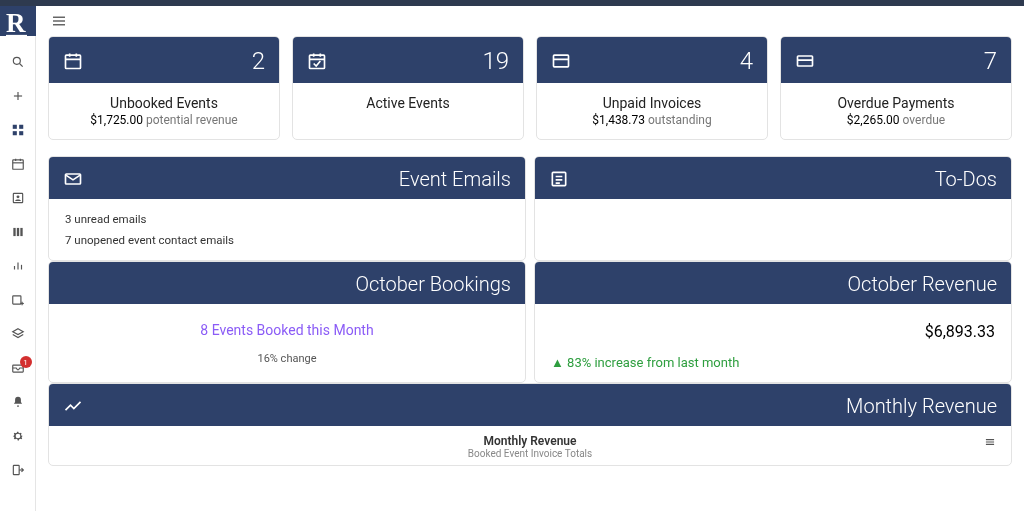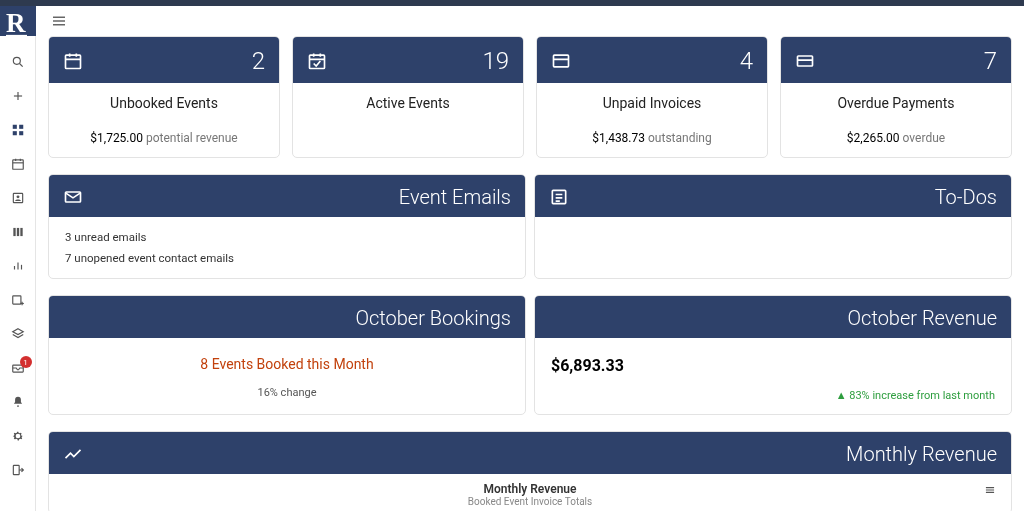--- a/index.html
+++ b/index.html
@@ -8,37 +8,37 @@
   .layout { display: flex; height: calc(511px - 6px); }
   .sidebar { width: 36px; background: #fff; border-right: 1px solid #e5e5e5; display: flex; flex-direction: column; align-items: center; padding-top: 0; gap: 18px; }
   .logo { width: 36px; height: 30px; background: #2e416a; display: flex; align-items: center; justify-content: center; color: #fff; font-weight: bold; font-size: 18px; }
   .sidebar-icon { width: 16px; height: 16px; display: flex; align-items: center; justify-content: center; color: #555; cursor: pointer; position: relative; }
   .sidebar-icon svg { width: 14px; height: 14px; }
   .badge { position: absolute; top: -4px; left: 10px; background: #d32f2f; color: #fff; font-size: 8px; border-radius: 7px; min-width: 12px; height: 12px; display: flex; align-items: center; justify-content: center; padding: 0 2px; }
   .main { flex: 1; background: #fff; padding: 0 12px 12px 12px; overflow-y: auto; }
   .hambar { height: 30px; display: flex; align-items: center; padding-left: 2px; color: #666; }
   .hambar svg { width: 18px; height: 18px; }
   .row4 { display: grid; grid-template-columns: repeat(4, 1fr); gap: 12px; margin-bottom: 16px; }
-  .row2 { display: grid; grid-template-columns: repeat(2, 1fr); gap: 8px; margin-bottom: 16px; }
+  .row2 { display: grid; grid-template-columns: repeat(2, 1fr); gap: 8px; }
   .card { border: 1px solid #e3e3e3; border-radius: 5px; overflow: hidden; background: #fff; }
   .card-head { background: #2e416a; color: #fff; padding: 10px 14px 8px; display: flex; align-items: center; justify-content: space-between; height: 46px; }
   .card-head-tight { height: 42px; }
   .card-head .num { font-size: 24px; font-weight: 300; }
   .card-head .title-r { font-size: 20px; font-weight: 300; }
   .card-head svg { width: 20px; height: 20px; }
   .card-body { padding: 12px 16px; text-align: center; }
   .card-body-left { text-align: left; font-size: 11.5px; line-height: 1.8; color: #333; padding: 10px 16px; }
-  .stat-label { font-size: 14px; color: #222; margin-bottom: 20px; }
+  .stat-label { font-size: 14px; color: #222; margin-bottom: 2px; }
   .stat-val { font-size: 12px; }
   .stat-val b { font-weight: 400; }
   .stat-val span { color: #777; }
-  .book-main { font-size: 14px; color: #c2410c; text-align: center; padding-top: 6px; }
+  .book-main { font-size: 14px; color: #8b5cf6; text-align: center; padding-top: 6px; }
   .book-sub { font-size: 11px; color: #555; text-align: center; padding: 14px 0 8px; }
-  .rev-main { font-size: 16px; font-weight: 700; text-align: left; padding-top: 6px; }
-  .rev-sub { font-size: 11px; color: #2e9e3f; text-align: right; padding: 14px 0 8px; }
+  .rev-main { font-size: 16px; font-weight: 400; text-align: right; padding-top: 6px; }
+  .rev-sub { font-size: 13px; color: #2e9e3f; text-align: left; padding: 14px 0 8px; }
   .chart-title { text-align: center; font-size: 12px; font-weight: 600; color: #333; padding-top: 8px; }
   .chart-sub { text-align: center; font-size: 10px; color: #888; padding-bottom: 6px; }
   .chart-menu { position: absolute; right: 14px; top: 8px; color: #555; }
   .chart-menu svg { width: 14px; height: 14px; }
 </style>
 </head>
 <body>
 <div class="topbar"></div>
 
 <div class="layout">

